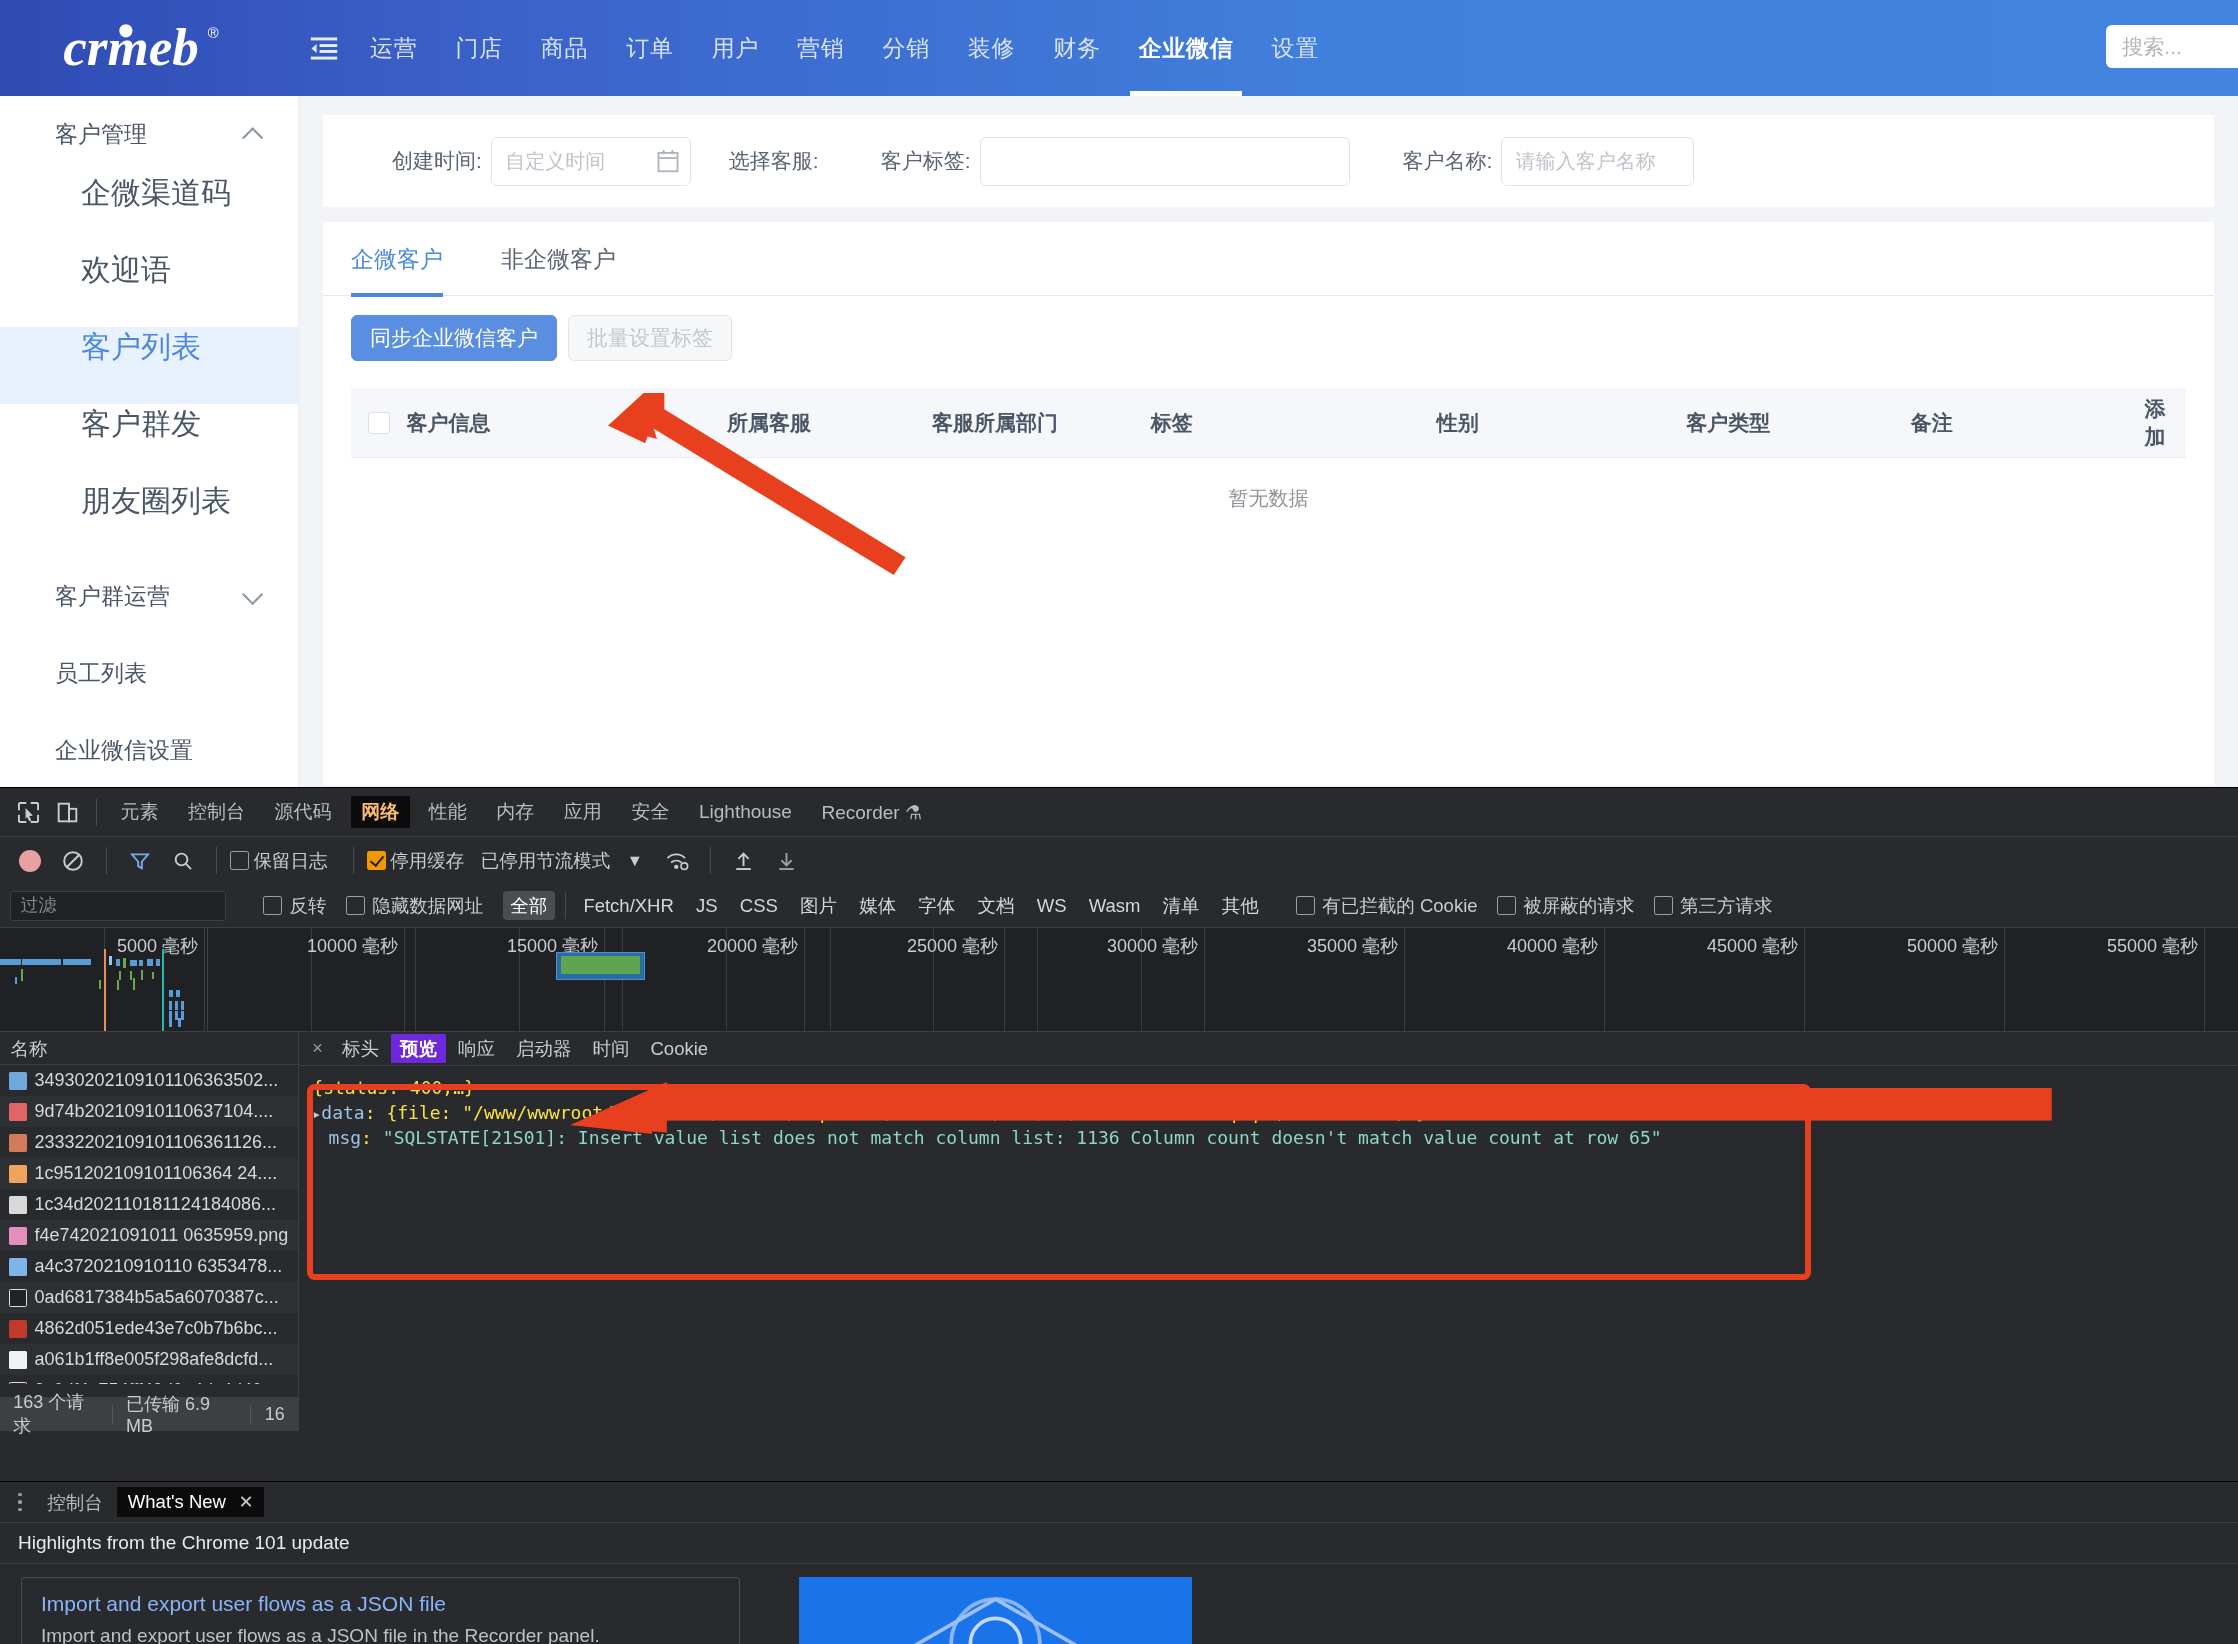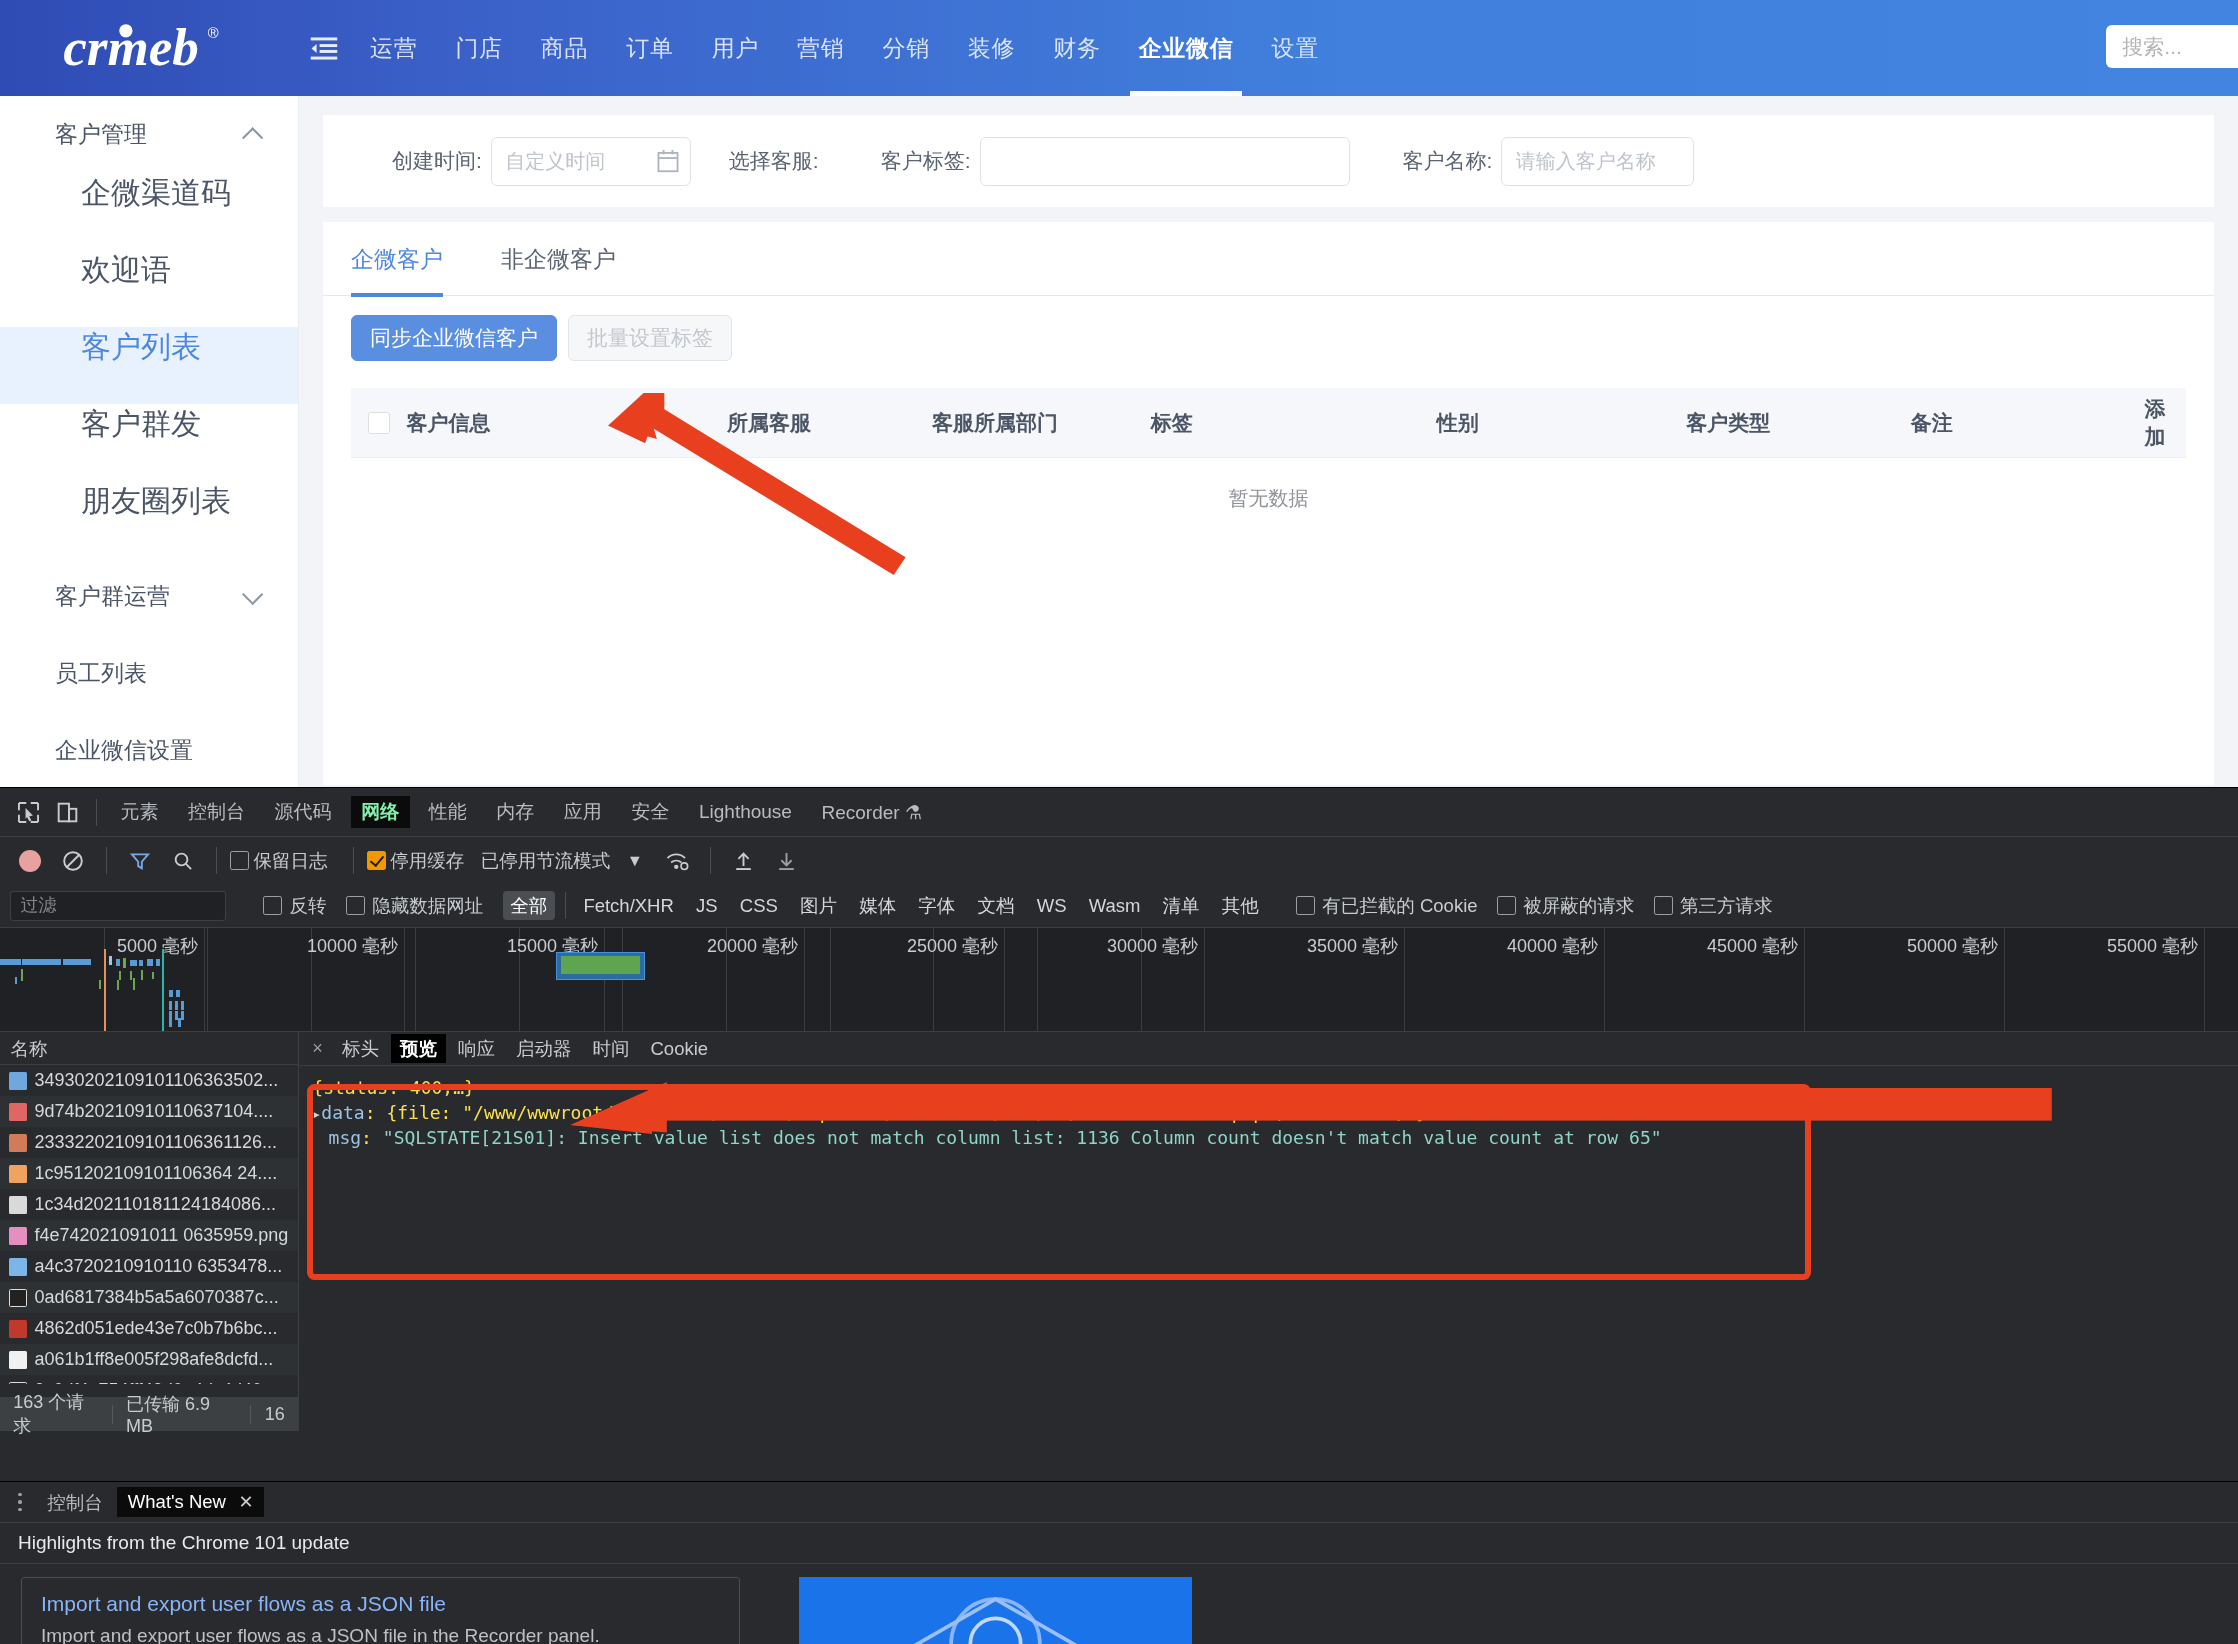--- a/index.html
+++ b/index.html
@@ -101,21 +101,21 @@
   
   .devtools {
     position: absolute; left: 0; top: 787px; width: 2239px; height: 857px;
     background: #282a2d; color: #c8ccd0; font-size: 19px;
     border-top: 0.7px solid #000;
   }
   .dt-toolbar { height: 49px; display: flex; align-items: center; padding: 0 9px; border-bottom: 0.7px solid #3b3f43; }
   .dt-icon-btn { width: 39px; height: 39px; display:flex; align-items:center; justify-content:center; cursor:pointer; }
   .dt-sep { width: 0.7px; height: 27px; background: #4a4e52; margin: 0 9px; }
   .dt-tab { padding: 3px 10.4px; font-size: 19px; color: #b8bcc0; cursor: pointer; white-space: nowrap; margin: 0 4.4px;}
-  .dt-tab.active { background: #0b0b0b; color: #86efac; font-weight: 600; }
+  .dt-tab.active { background: #0b0b0b; color: #fdba74; font-weight: 600; }
 
   .dt-toolbar2 { height: 47px; display: flex; align-items: center; padding: 0 10.4px; gap: 4.4px; }
   .rec-dot { width: 22px; height: 22px; border-radius: 50%; background: #e8a0a0; cursor: pointer;}
   .dt-check { width: 19px; height: 19px; border: 1.5px solid #9aa0a6; border-radius: 2.2px; display: inline-block; }
   .dt-check.on { background: #f29900; border-color: #f29900; position: relative; }
   .dt-check.on::after {
     content: ""; position: absolute; left: 5.2px; top: 0.7px; width: 6px; height: 11px;
     border-right: 2.2px solid #202124; border-bottom: 2.2px solid #202124; transform: rotate(40deg);
   }
   .tb-label { font-size: 18.5px; color: #c8ccd0; margin-right: 12px; cursor: pointer; }
@@ -140,21 +140,21 @@
   .req-row:nth-child(even) { background: #2e3134; }
   .req-row .nm { overflow: hidden; text-overflow: ellipsis; white-space: nowrap; }
   .fav { width: 18px; height: 18px; flex: 0 0 18px; border-radius: 1.5px; }
   .req-status { position: absolute; left: 0; right: 0; bottom: 0; height: 34px; background: #3c4043; display: flex; align-items: center; font-size: 18px; color: #c8ccd0; }
   .rs-cell { padding: 0 13.3px; border-right: 0.7px solid #55585c; height: 19px; display: flex; align-items: center;}
 
   .req-detail { flex: 1; background: #282a2d; position: relative; }
   .rd-tabs { height: 34px; display: flex; align-items: center; padding-left: 6px; border-bottom: 0.7px solid #3b3f43; gap: 3px;}
   .rd-close { width: 25px; text-align: center; color: #9aa0a6; font-size: 18px; cursor: pointer;}
   .rd-tab { font-size: 18.5px; color: #c8ccd0; padding: 2.2px 9px; cursor: pointer; }
-  .rd-tab.active { background: #000000; color: #fff; font-weight: 600; }
+  .rd-tab.active { background: #6d28d9; color: #fff; font-weight: 600; }
   .preview-body { padding: 10.4px 13.3px; font-family: "DejaVu Sans Mono", "Liberation Mono", monospace; font-size: 18px; line-height: 1.38; }
   .k-blue { color: #9cc4e4; }
   .k-plain { color: #fde047; }
   .k-str { color: #8fd5c8; }
   .k-num { color: #b084eb; }
   .tri { color: #cfd2d5; font-size: 15px; }
 
   
   .drawer { position: absolute; left: 0; bottom: 0; width: 2239px; height: 163px; background: #282a2d; border-top: 0.7px solid #000; }
   .dw-tabs { height: 41px; display: flex; align-items: center; padding-left: 7.4px; gap: 4.4px; border-bottom: 0.7px solid #3b3f43;}

